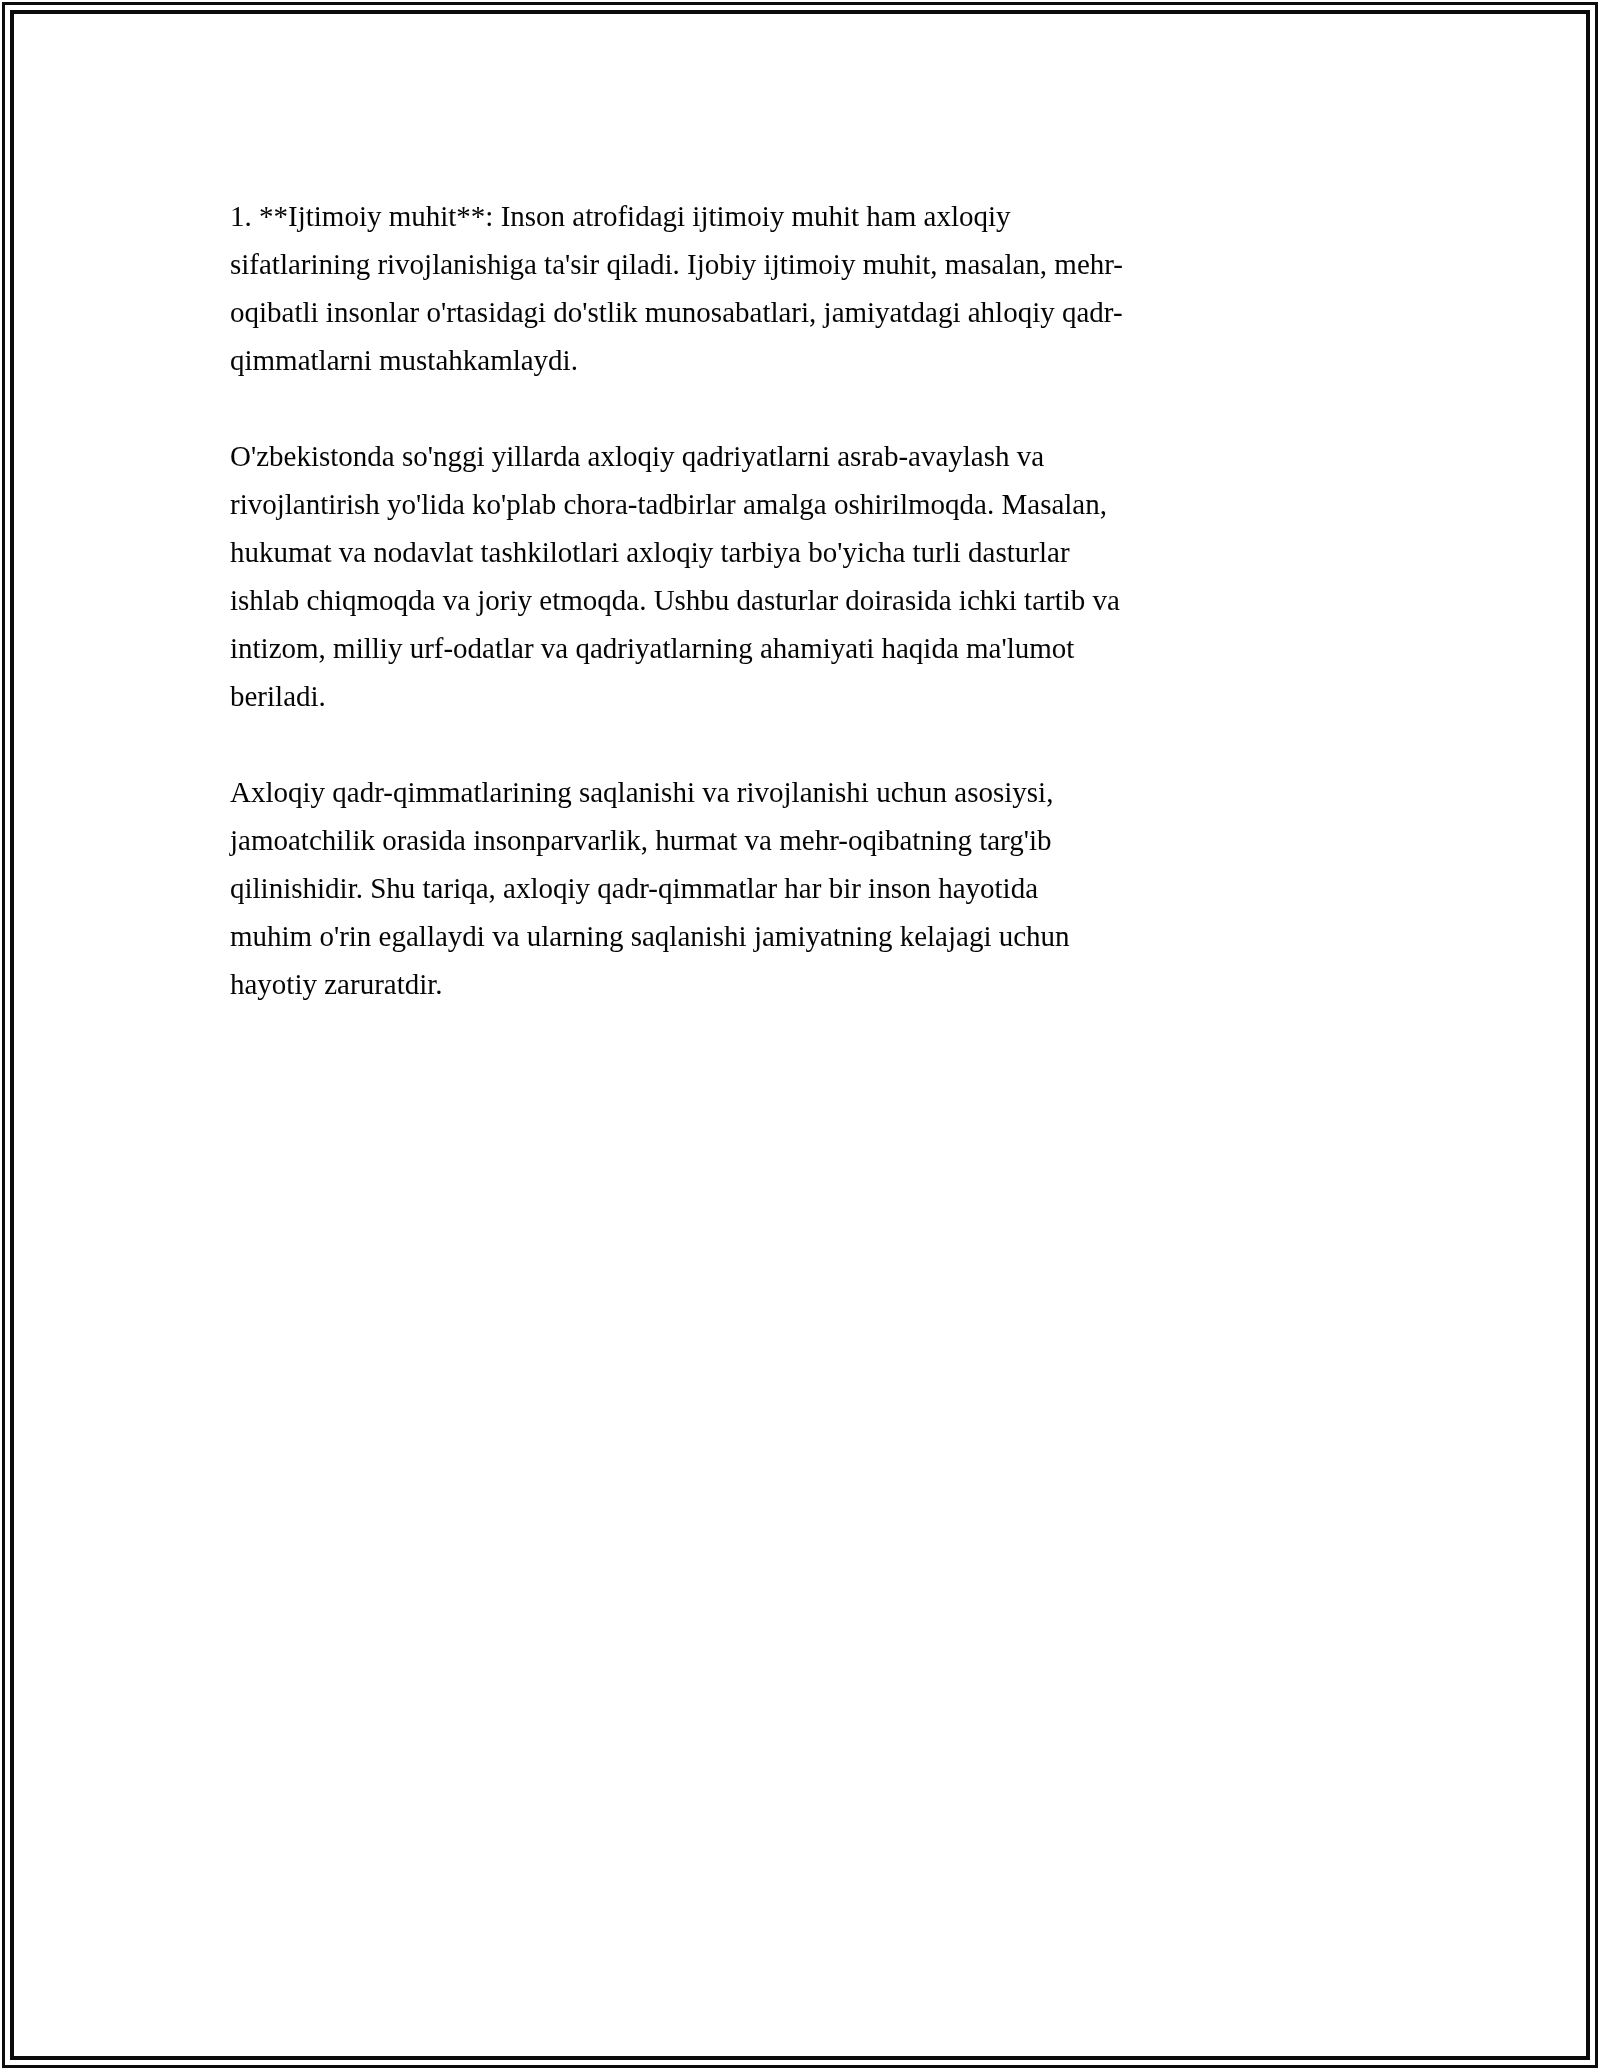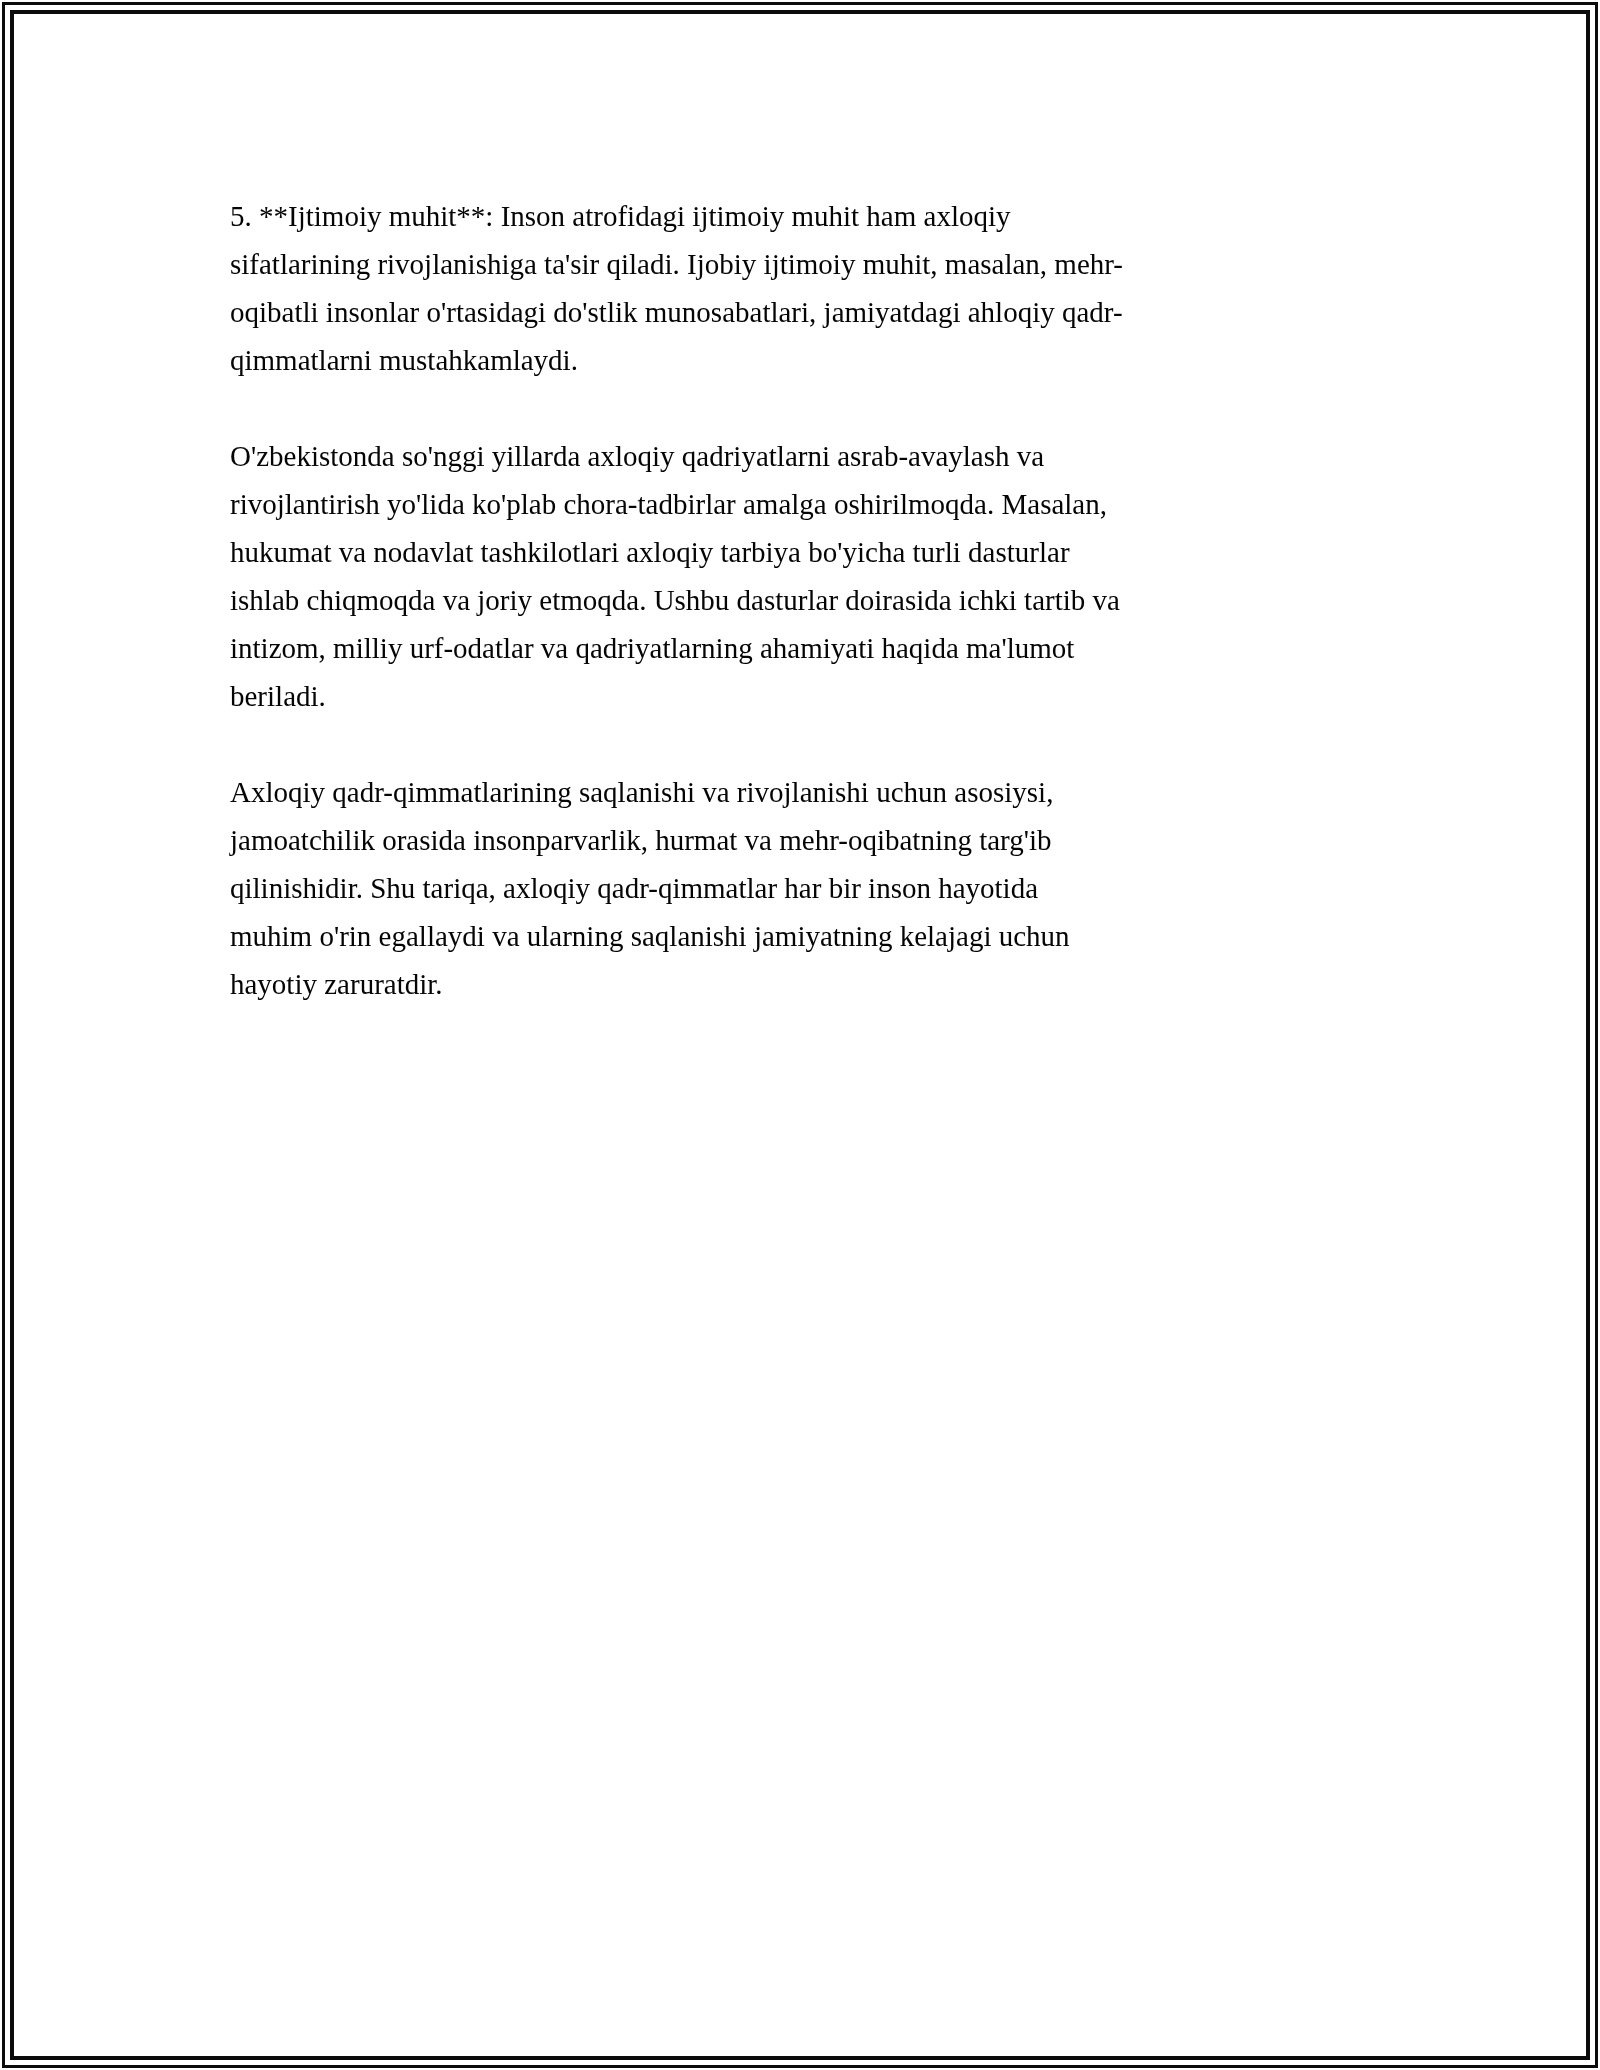--- a/index.html
+++ b/index.html
@@ -46,21 +46,21 @@
   }
 </style>
 </head>
 <body>
 
 <div class="canvas">
   <div class="frame-outer"></div>
   <div class="frame-inner"></div>
 
   <div class="doc-body">
-    <p>5. **Ijtimoiy muhit**: Inson atrofidagi ijtimoiy muhit ham axloqiy
+    <p>1. **Ijtimoiy muhit**: Inson atrofidagi ijtimoiy muhit ham axloqiy
 sifatlarining rivojlanishiga ta'sir qiladi. Ijobiy ijtimoiy muhit, masalan, mehr-
 oqibatli insonlar o'rtasidagi do'stlik munosabatlari, jamiyatdagi ahloqiy qadr-
 qimmatlarni mustahkamlaydi.</p>
     <p>O'zbekistonda so'nggi yillarda axloqiy qadriyatlarni asrab-avaylash va
 rivojlantirish yo'lida ko'plab chora-tadbirlar amalga oshirilmoqda. Masalan,
 hukumat va nodavlat tashkilotlari axloqiy tarbiya bo'yicha turli dasturlar
 ishlab chiqmoqda va joriy etmoqda. Ushbu dasturlar doirasida ichki tartib va
 intizom, milliy urf-odatlar va qadriyatlarning ahamiyati haqida ma'lumot
 beriladi.</p>
     <p>Axloqiy qadr-qimmatlarining saqlanishi va rivojlanishi uchun asosiysi,

